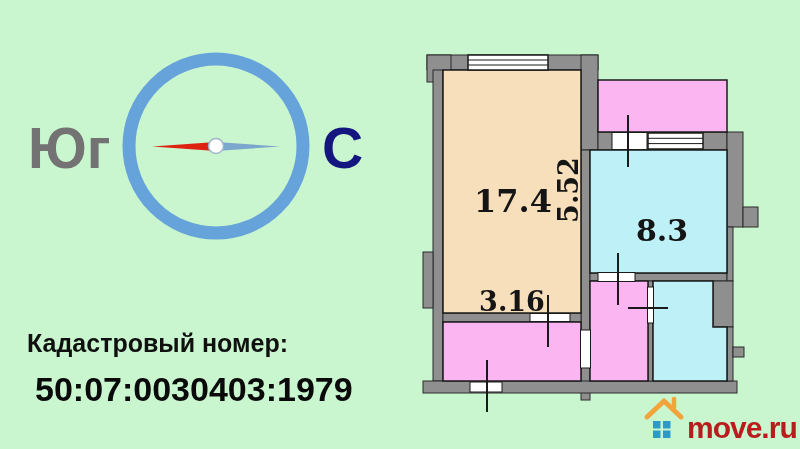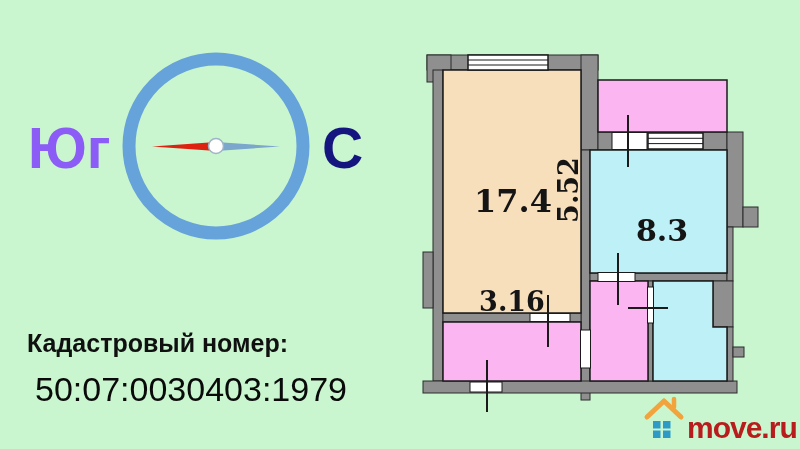--- a/index.html
+++ b/index.html
@@ -3,24 +3,24 @@
 <meta charset="utf-8">
 <style>
   html,body{margin:0;padding:0;}
   #stage{
     position:relative;width:800px;height:449px;overflow:hidden;
     background:#C9F6CE;
     font-family:"Liberation Sans",sans-serif;
   }
   #scene{position:absolute;left:0;top:0;}
   .overlay{position:absolute;white-space:nowrap;line-height:1;}
-  .south-label{left:28px;top:120px;font-size:57px;font-weight:bold;color:#8b5cf6;}
+  .south-label{left:28px;top:120px;font-size:57px;font-weight:bold;color:#737373;}
   .north-label{left:322px;top:120px;font-size:57px;font-weight:bold;color:#15157F;}
   .cad-label{left:27px;top:331px;font-size:25px;font-weight:bold;color:#101010;}
-  .cad-number{left:35px;top:372px;font-size:34px;font-weight:normal;color:#0A0A0A;text-align:center;}
+  .cad-number{left:35px;top:372px;font-size:34px;font-weight:bold;color:#0A0A0A;text-align:center;}
   .logo-text{left:687px;top:413px;font-size:30px;font-weight:bold;letter-spacing:-1px;color:#b91c1c;}
   .plan-num{font-family:"DejaVu Serif","Liberation Serif",serif;font-weight:bold;fill:#151515;}
 </style>
 </head>
 <body>
 
 <div id="stage">
 
   <svg id="scene" width="800" height="449" viewBox="0 0 800 449">
 

